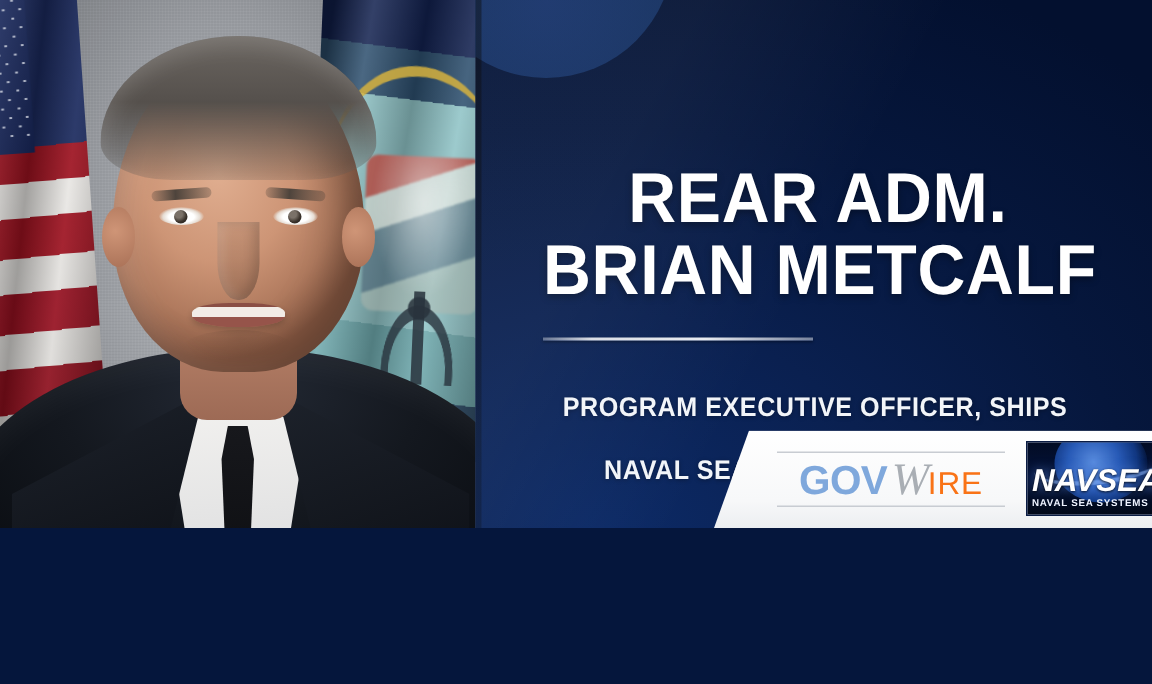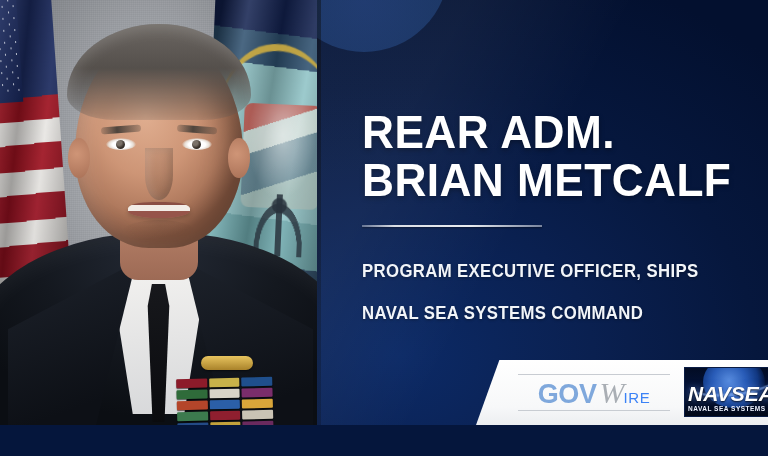--- a/index.html
+++ b/index.html
@@ -5,22 +5,23 @@
 <style>
   * { margin:0; padding:0; box-sizing:border-box; }
   html, body {
     width:768px; height:456px;
     overflow:hidden;
     background:#05163c;
     font-family:"Liberation Sans", sans-serif;
   }
   #stage {
     position:relative;
-    width:768px; height:425px;
+    width:768px; height:352px;
     overflow:hidden;
+    text-align:center;
   }
 
   
   .photo {
     position:absolute; left:0; top:0;
     width:317px; height:456px;
     overflow:hidden;
     background:#8d9095;
   }
   .photo .backdrop {
@@ -320,21 +321,21 @@
     font-family:"Liberation Sans Narrow","Liberation Sans",sans-serif;
     font-weight:700; font-size:27px; color:#2f6db5; letter-spacing:-.4px;
   }
   .gcw .w{
     font-family:"Liberation Serif",serif;
     font-style:italic; font-weight:400; font-size:30px; color:#a9aeb4;
     margin-left:3px; letter-spacing:-1px;
   }
   .gcw .ire{
     font-family:"Liberation Sans Narrow","Liberation Sans",sans-serif;
-    font-weight:400; font-size:15px; color:#3b82f6; letter-spacing:.6px;
+    font-weight:400; font-size:21px; color:#f97316; letter-spacing:.6px;
   }
 
   .navsea{
     position:absolute; left:684px; bottom:8px;
     width:92px; height:50px;
     background:linear-gradient(180deg,#020c24 0%, #04133a 46%, #010818 100%);
     overflow:hidden;
     pointer-events:auto;
     border:1px solid #0a1c44;
   }

